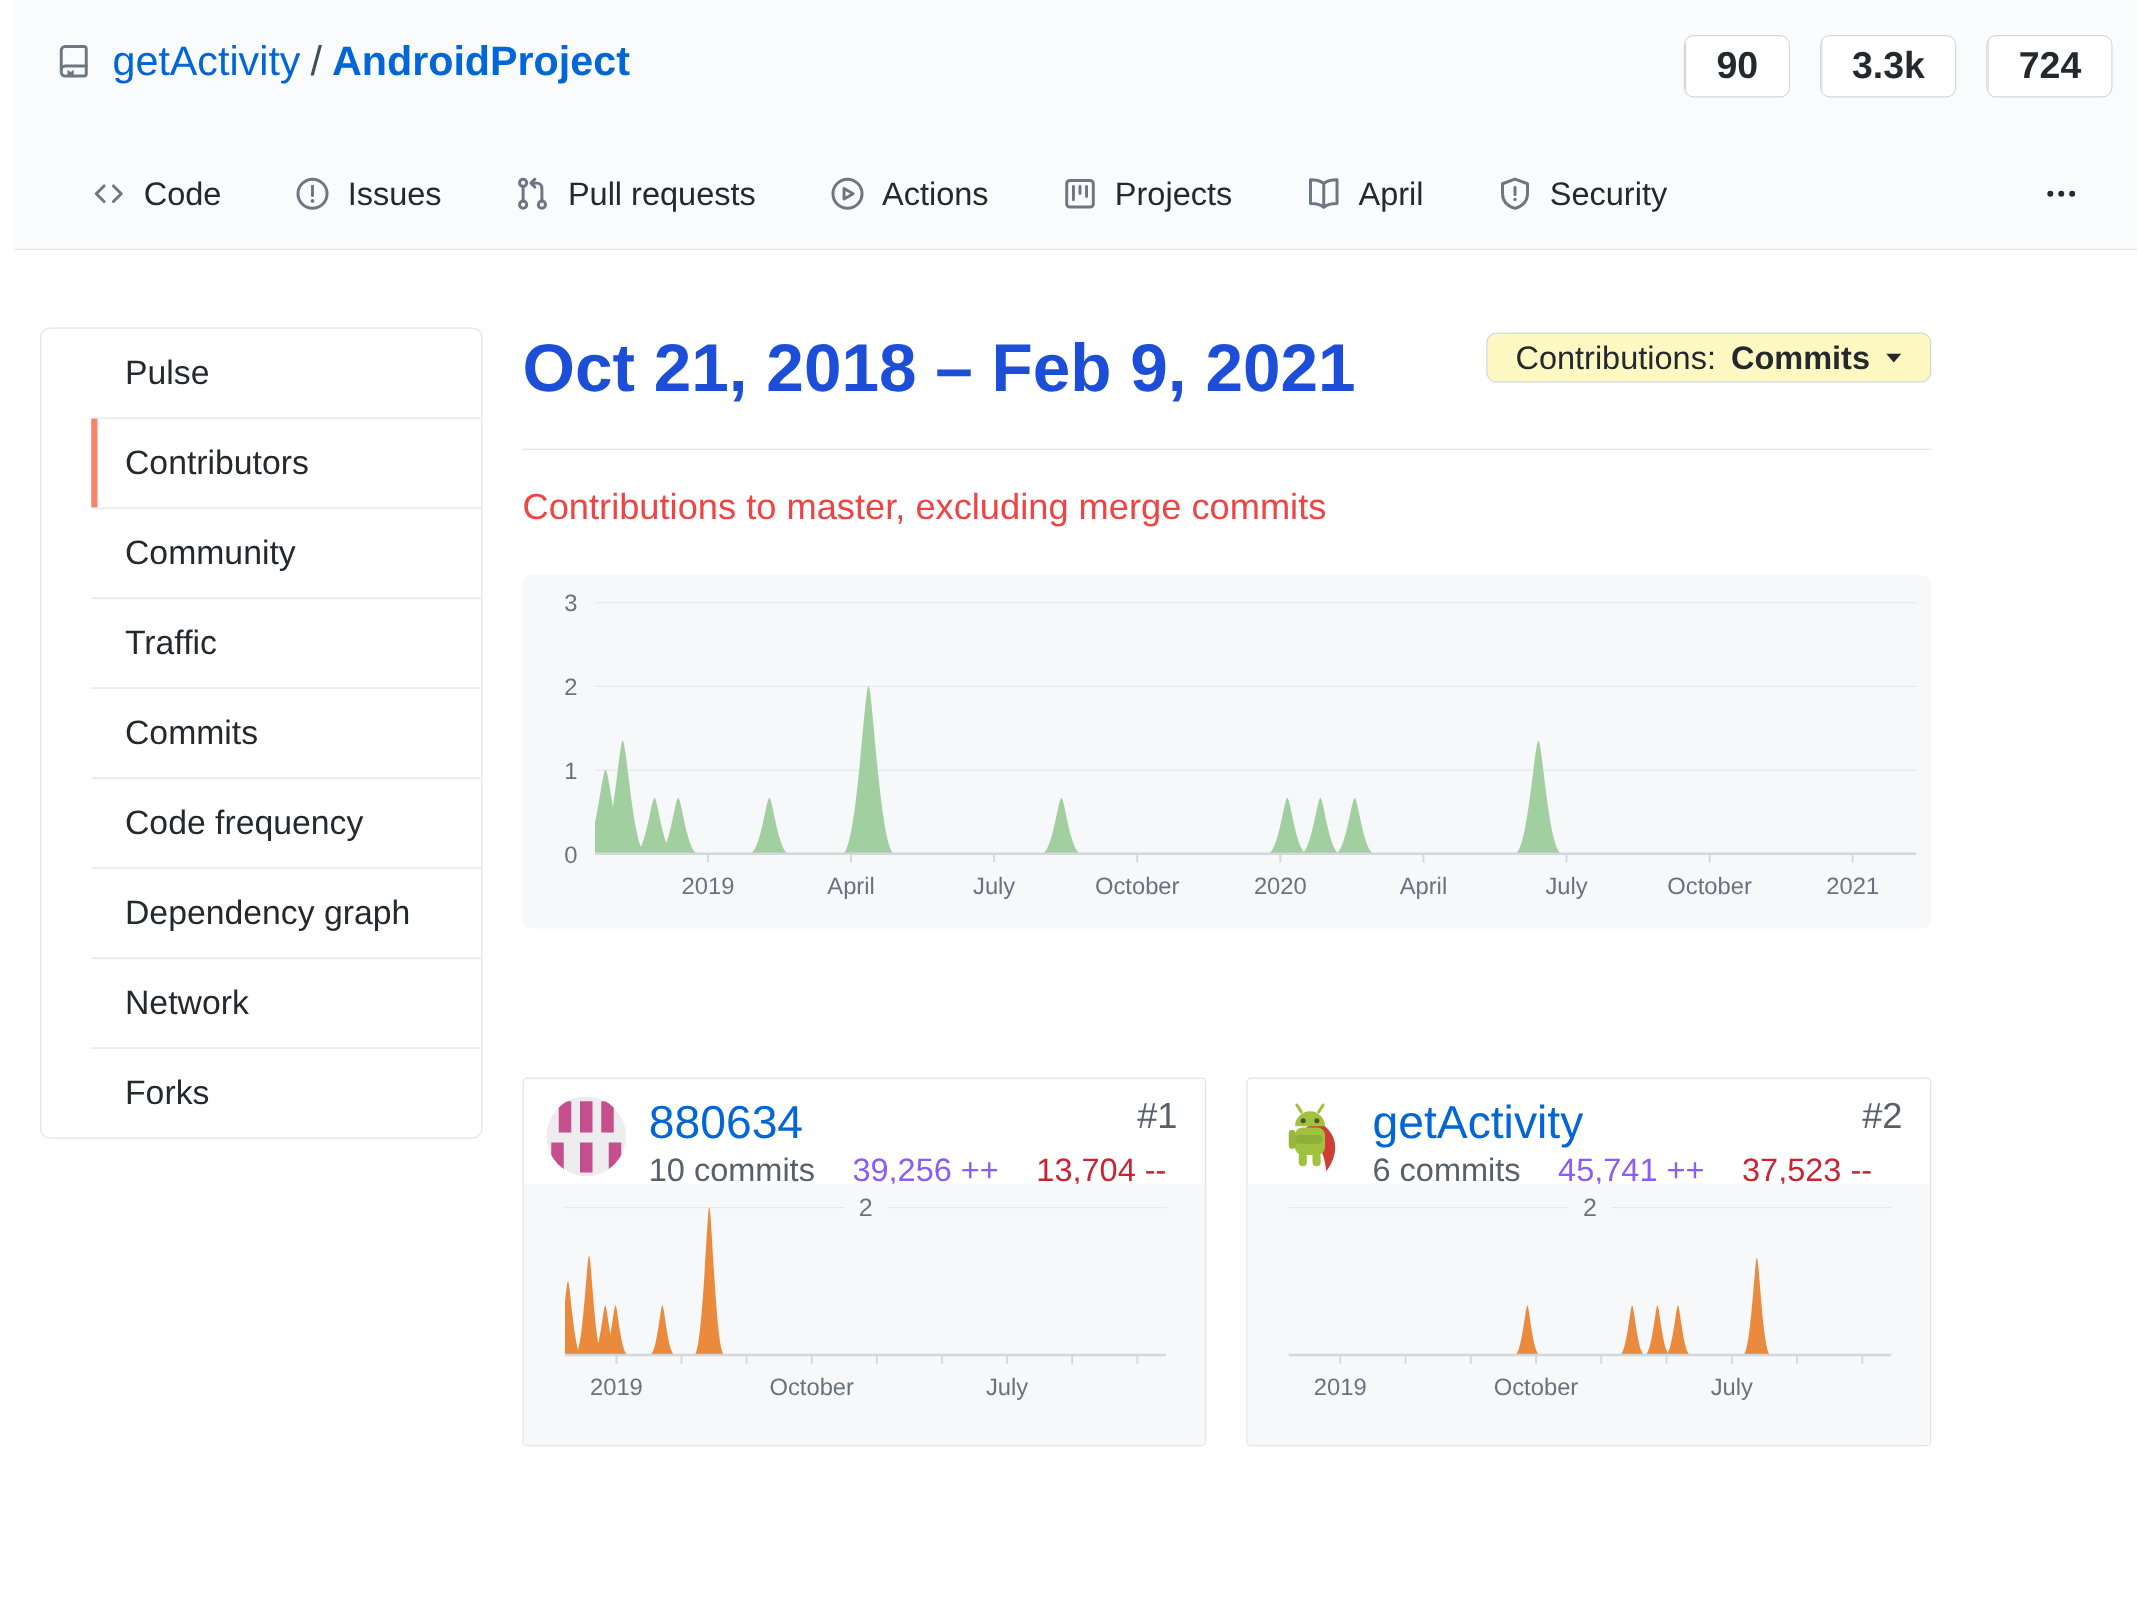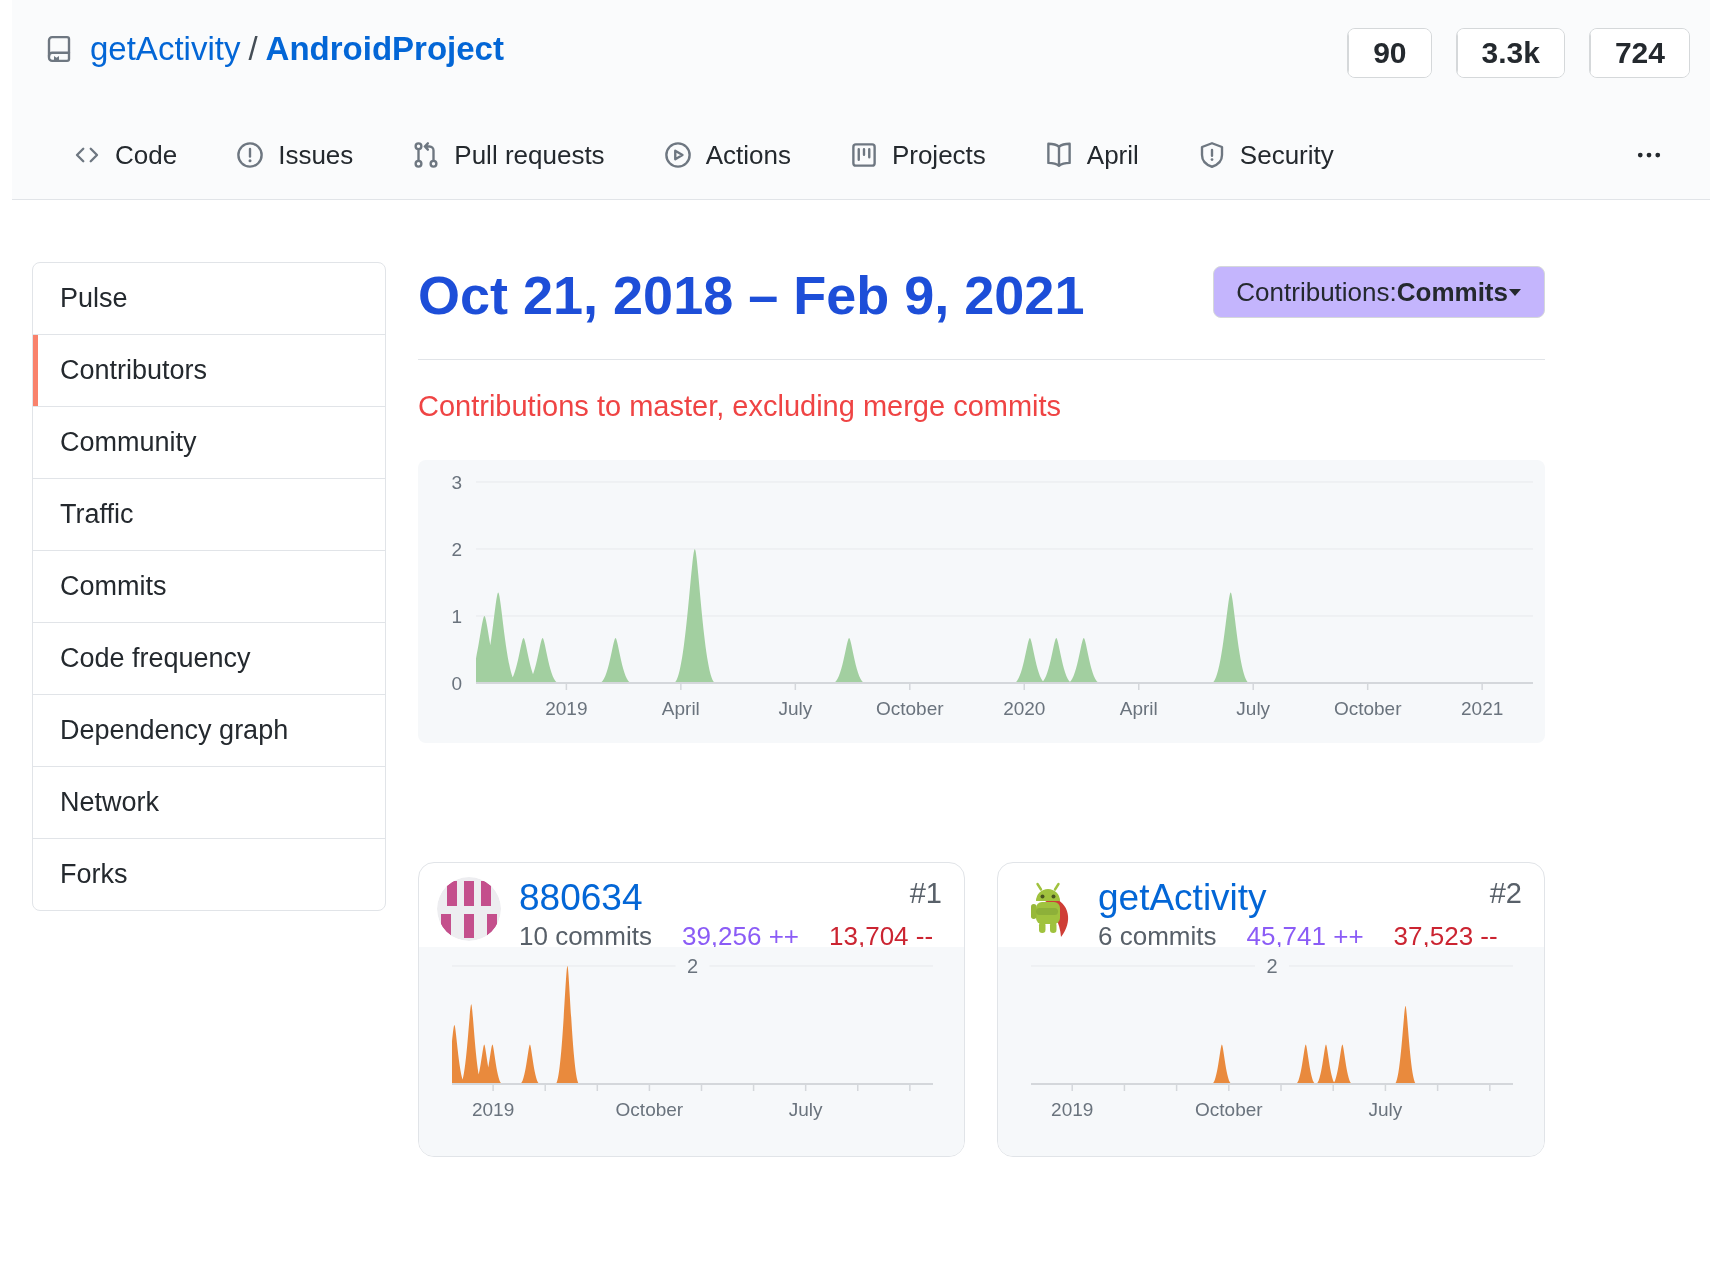--- a/index.html
+++ b/index.html
@@ -26,43 +26,43 @@
   
   .repo-nav { position:absolute; left:60px; right:56px; top:120px; height:70px;
               display:flex; align-items:center; gap:58px; }
   .repo-tab { display:flex; align-items:flex-start; gap:13px; font-size:26px; color:#24292e;
               text-decoration:none; cursor:pointer; background:none; border:none; font-family:inherit; }
   .repo-tab svg, .icon-muted { color:#6e7781; }
   .nav-overflow { margin-left:auto; cursor:pointer; background:none; border:none; }
 
   
   .sidebar { position:absolute; left:32px; top:262px; width:354px; background:#fff;
-             border:1px solid #e1e4e8; border-radius:8px; overflow:hidden; }
+             border:1px solid #e1e4e8; border-radius:8px; overflow:hidden;padding-left:40px; }
   .side-item { position:relative; display:block; padding:20px 27px; font-size:27px; color:#24292e; cursor:pointer; }
   .side-item + .side-item { border-top:1px solid #e1e4e8; }
   .side-item.selected::before { content:""; position:absolute; left:0; top:0; bottom:0; width:5px; background:#f9826c; }
 
   
   .main { position:absolute; left:418px; top:262px; width:1127px; height:900px; }
   .date-heading { position:absolute; left:0; top:2px; font-size:54px; font-weight:600; color:#1d4ed8; }
-  .filter-btn { position:absolute; right:0; top:4px; height:52px; display:flex; align-items:center; 
-                padding:0 22px; font-size:26px; background:#c4b5fd; border:1px solid #d5d8da;
+  .filter-btn { position:absolute; right:0; top:4px; height:40px; display:flex; align-items:center; gap:12px;
+                padding:0 22px; font-size:26px; background:#fef9c3; border:1px solid #d5d8da;
                 border-radius:8px; color:#24292e; cursor:pointer; font-family:inherit; }
   .filter-btn .val { font-weight:700; }
   .main-divider { position:absolute; left:0; top:97px; width:100%; border:none; border-top:1px solid #e1e4e8; }
   .subtitle { position:absolute; left:0; top:128px; font-size:29px; color:#ef4444; }
 
   .main-chart-box { position:absolute; left:0; top:198px; width:1127px; height:283px;
                     background:#f6f8fa; border-radius:8px; }
   svg { display:block; font-family:inherit; }
 
   
   .cards-row { position:absolute; left:0; top:600px; width:100%; display:flex; gap:32px; }
   .contrib-card { position:relative; width:547px; height:295px; border:1px solid #e1e4e8;
-                  border-radius:16px; background:#fff; overflow:hidden; }
+                  border-radius:4px; background:#fff; overflow:hidden; }
   .card-header { position:absolute; left:0; top:0; right:0; height:86px; padding:14px 18px;
                  display:flex; gap:18px; align-items:flex-start; }
   .avatar { width:64px; height:64px; border-radius:50%; flex:0 0 auto; }
   .card-id { display:flex; flex-direction:column; }
   .card-username { font-size:37px; color:#0366d6; text-decoration:none; line-height:42px; }
   .card-stats { display:flex; gap:30px; margin-top:2px; font-size:26px; white-space:nowrap; }
   .card-stats .commits { color:#586069; }
   .card-stats .adds { color:#8b5cf6; }
   .card-stats .dels { color:#cb2431; }
   .rank-badge { position:absolute; top:14px; right:22px; font-size:29px; color:#586069; }

